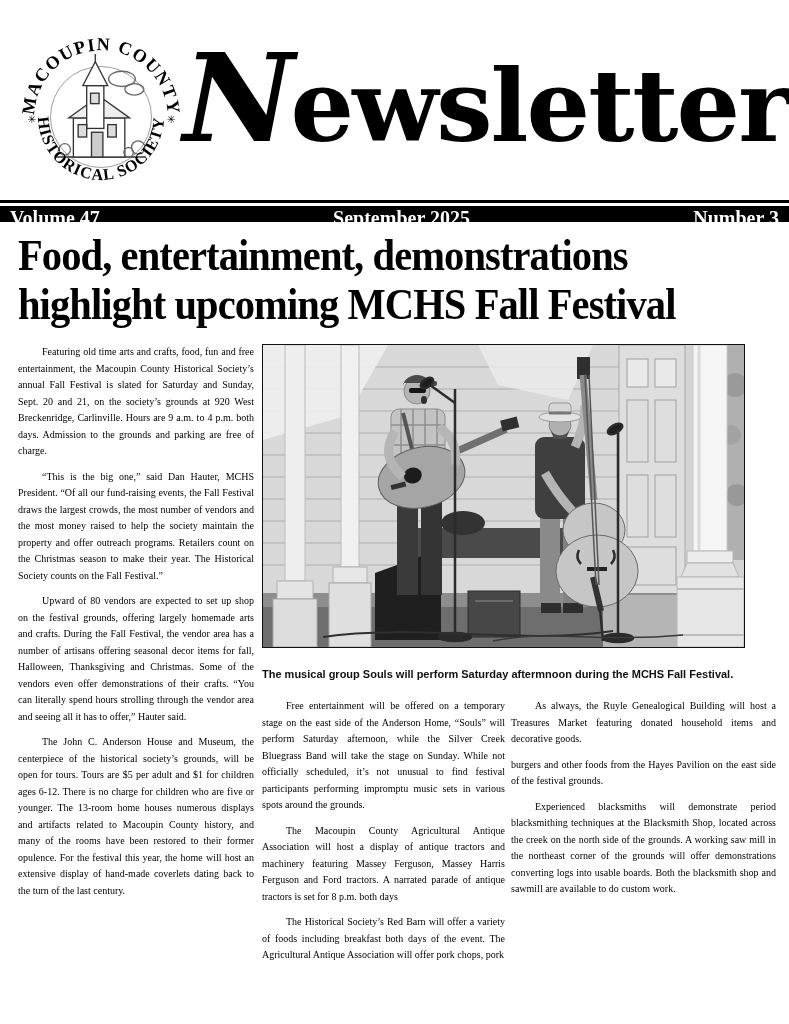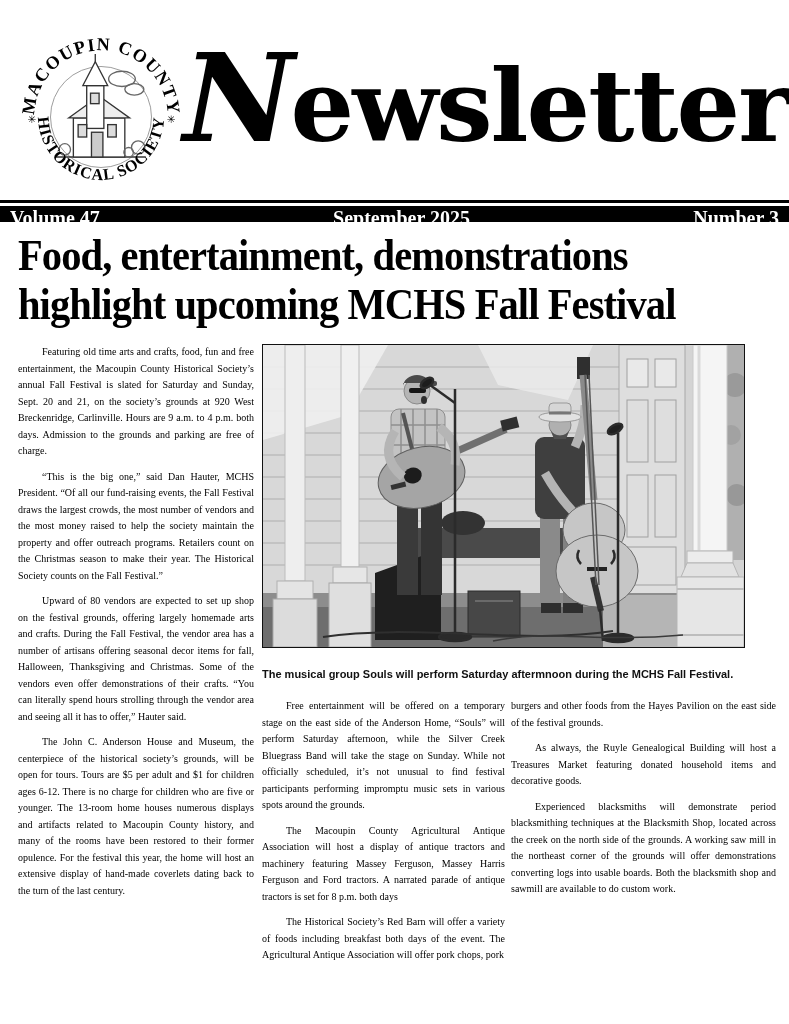--- a/index.html
+++ b/index.html
@@ -264,18 +264,18 @@
       <p class="para">“This is the big one,” said Dan Hauter, MCHS President. “Of all our fund-raising events, the Fall Festival draws the largest crowds, the most number of vendors and the most money raised to help the society maintain the property and offer outreach programs. Retailers count on the Christmas season to make their year. The Historical Society counts on the Fall Festival.”</p>
       <p class="para">Upward of 80 vendors are expected to set up shop on the festival grounds, offering largely homemade arts and crafts. During the Fall Festival, the vendor area has a number of artisans offering seasonal decor items for fall, Halloween, Thanksgiving and Christmas. Some of the vendors even offer demonstrations of their crafts. “You can literally spend hours strolling through the vendor area and seeing all it has to offer,” Hauter said.</p>
       <p class="para">The John C. Anderson House and Museum, the centerpiece of the historical society’s grounds, will be open for tours. Tours are $5 per adult and $1 for children ages 6-12. There is no charge for children who are five or younger. The 13-room home houses numerous displays and artifacts related to Macoupin County history, and many of the rooms have been restored to their former opulence. For the festival this year, the home will host an extensive display of hand-made coverlets dating back to the turn of the last century.</p>
     </div>
   <div class="col" id="col-middle">
       <p class="para">Free entertainment will be offered on a temporary stage on the east side of the Anderson Home, “Souls” will perform Saturday afternoon, while the Silver Creek Bluegrass Band will take the stage on Sunday. While not officially scheduled, it’s not unusual to find festival participants performing impromptu music sets in various spots around the grounds.</p>
       <p class="para">The Macoupin County Agricultural Antique Association will host a display of antique tractors and machinery featuring Massey Ferguson, Massey Harris Ferguson and Ford tractors. A narrated parade of antique tractors is set for 8 p.m. both days</p>
       <p class="para">The Historical Society’s Red Barn will offer a variety of foods including breakfast both days of the event. The Agricultural Antique Association will offer pork chops, pork</p>
     </div>
   <div class="col" id="col-right">
-  <p class="para no-indent">burgers and other foods from the Hayes Pavilion on the east side of the festival grounds.</p>
-      <p class="para">As always, the Ruyle Genealogical Building will host a Treasures Market featuring donated household items and decorative goods.</p>
+  <p class="para">As always, the Ruyle Genealogical Building will host a Treasures Market featuring donated household items and decorative goods.</p>
+      <p class="para no-indent">burgers and other foods from the Hayes Pavilion on the east side of the festival grounds.</p>
       <p class="para">Experienced blacksmiths will demonstrate period blacksmithing techniques at the Blacksmith Shop, located across the creek on the north side of the grounds. A working saw mill in the northeast corner of the grounds will offer demonstrations converting logs into usable boards. Both the blacksmith shop and sawmill are available to do custom work.</p>
     </div>
 
 </div>
 
 </body></html>

